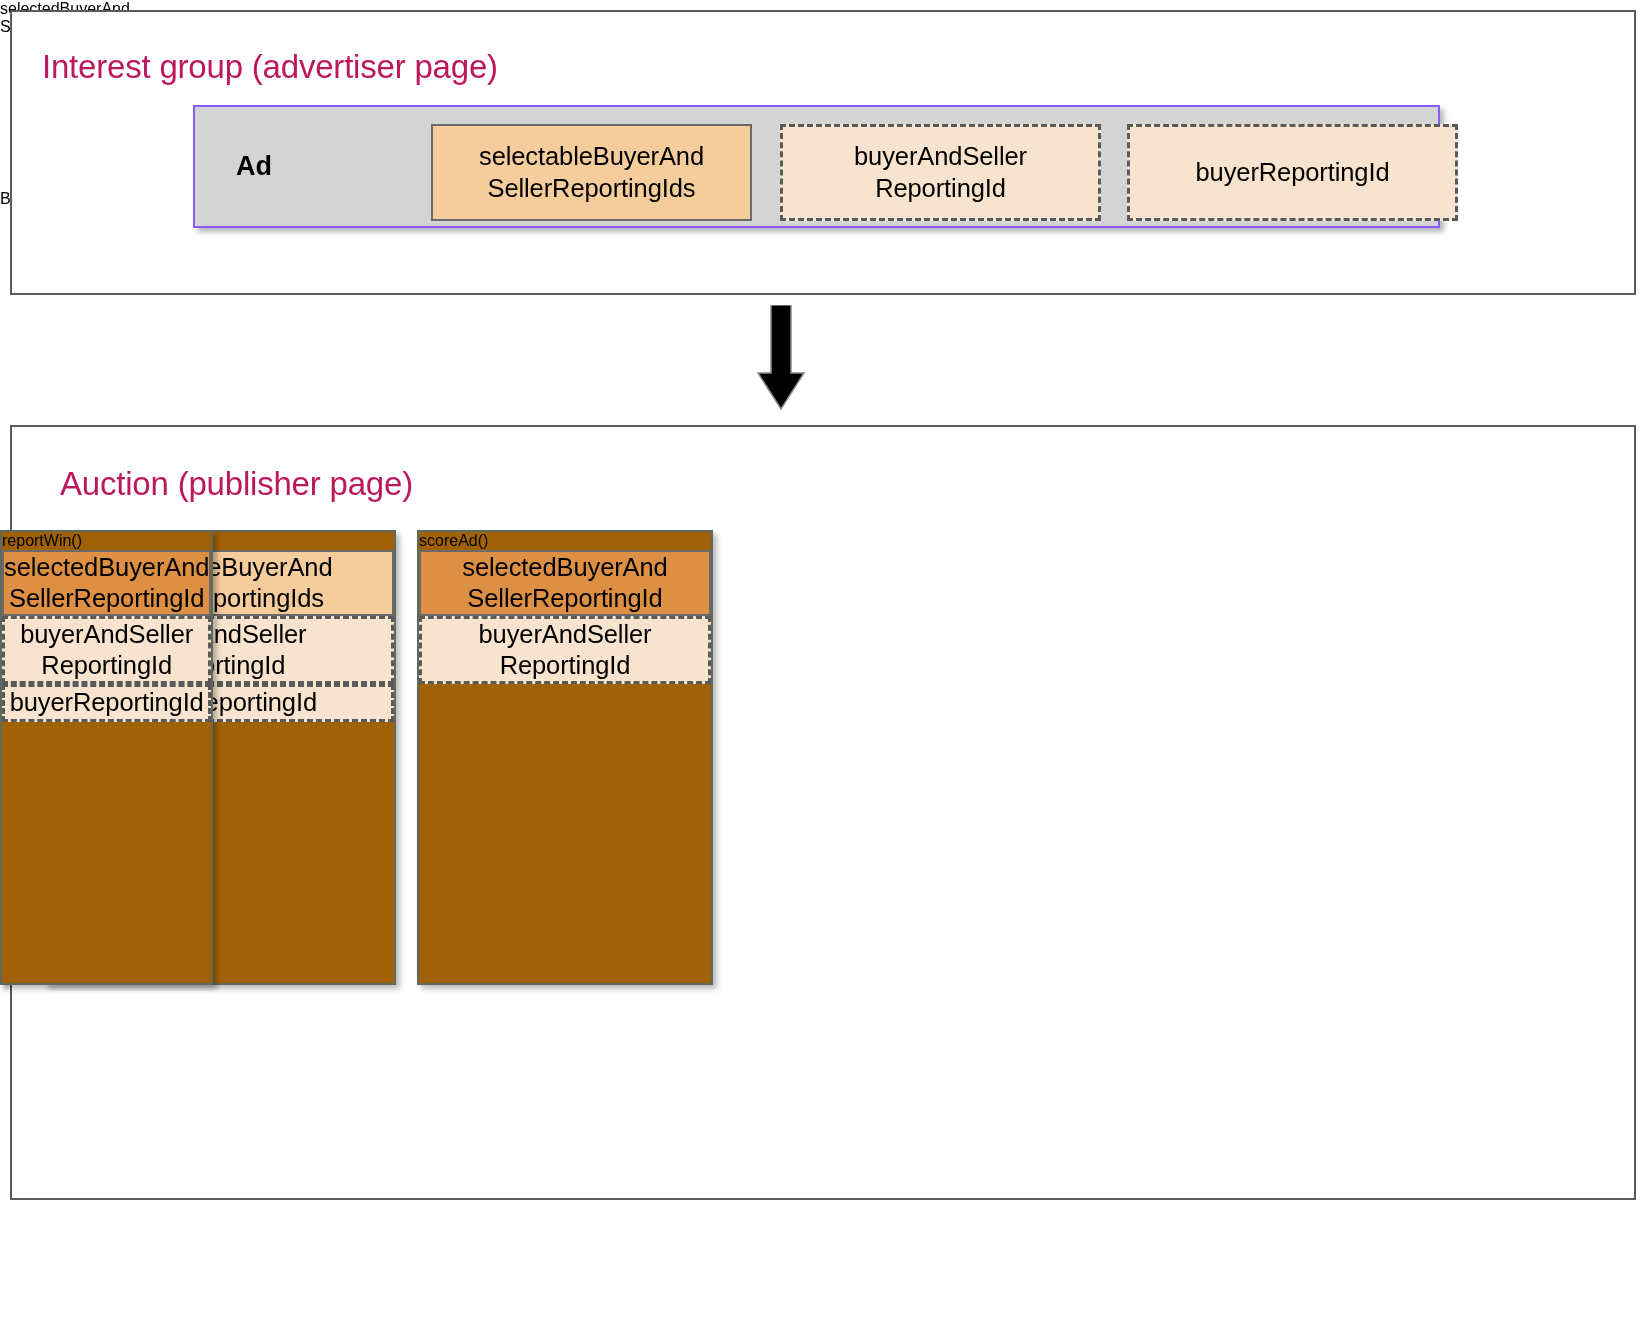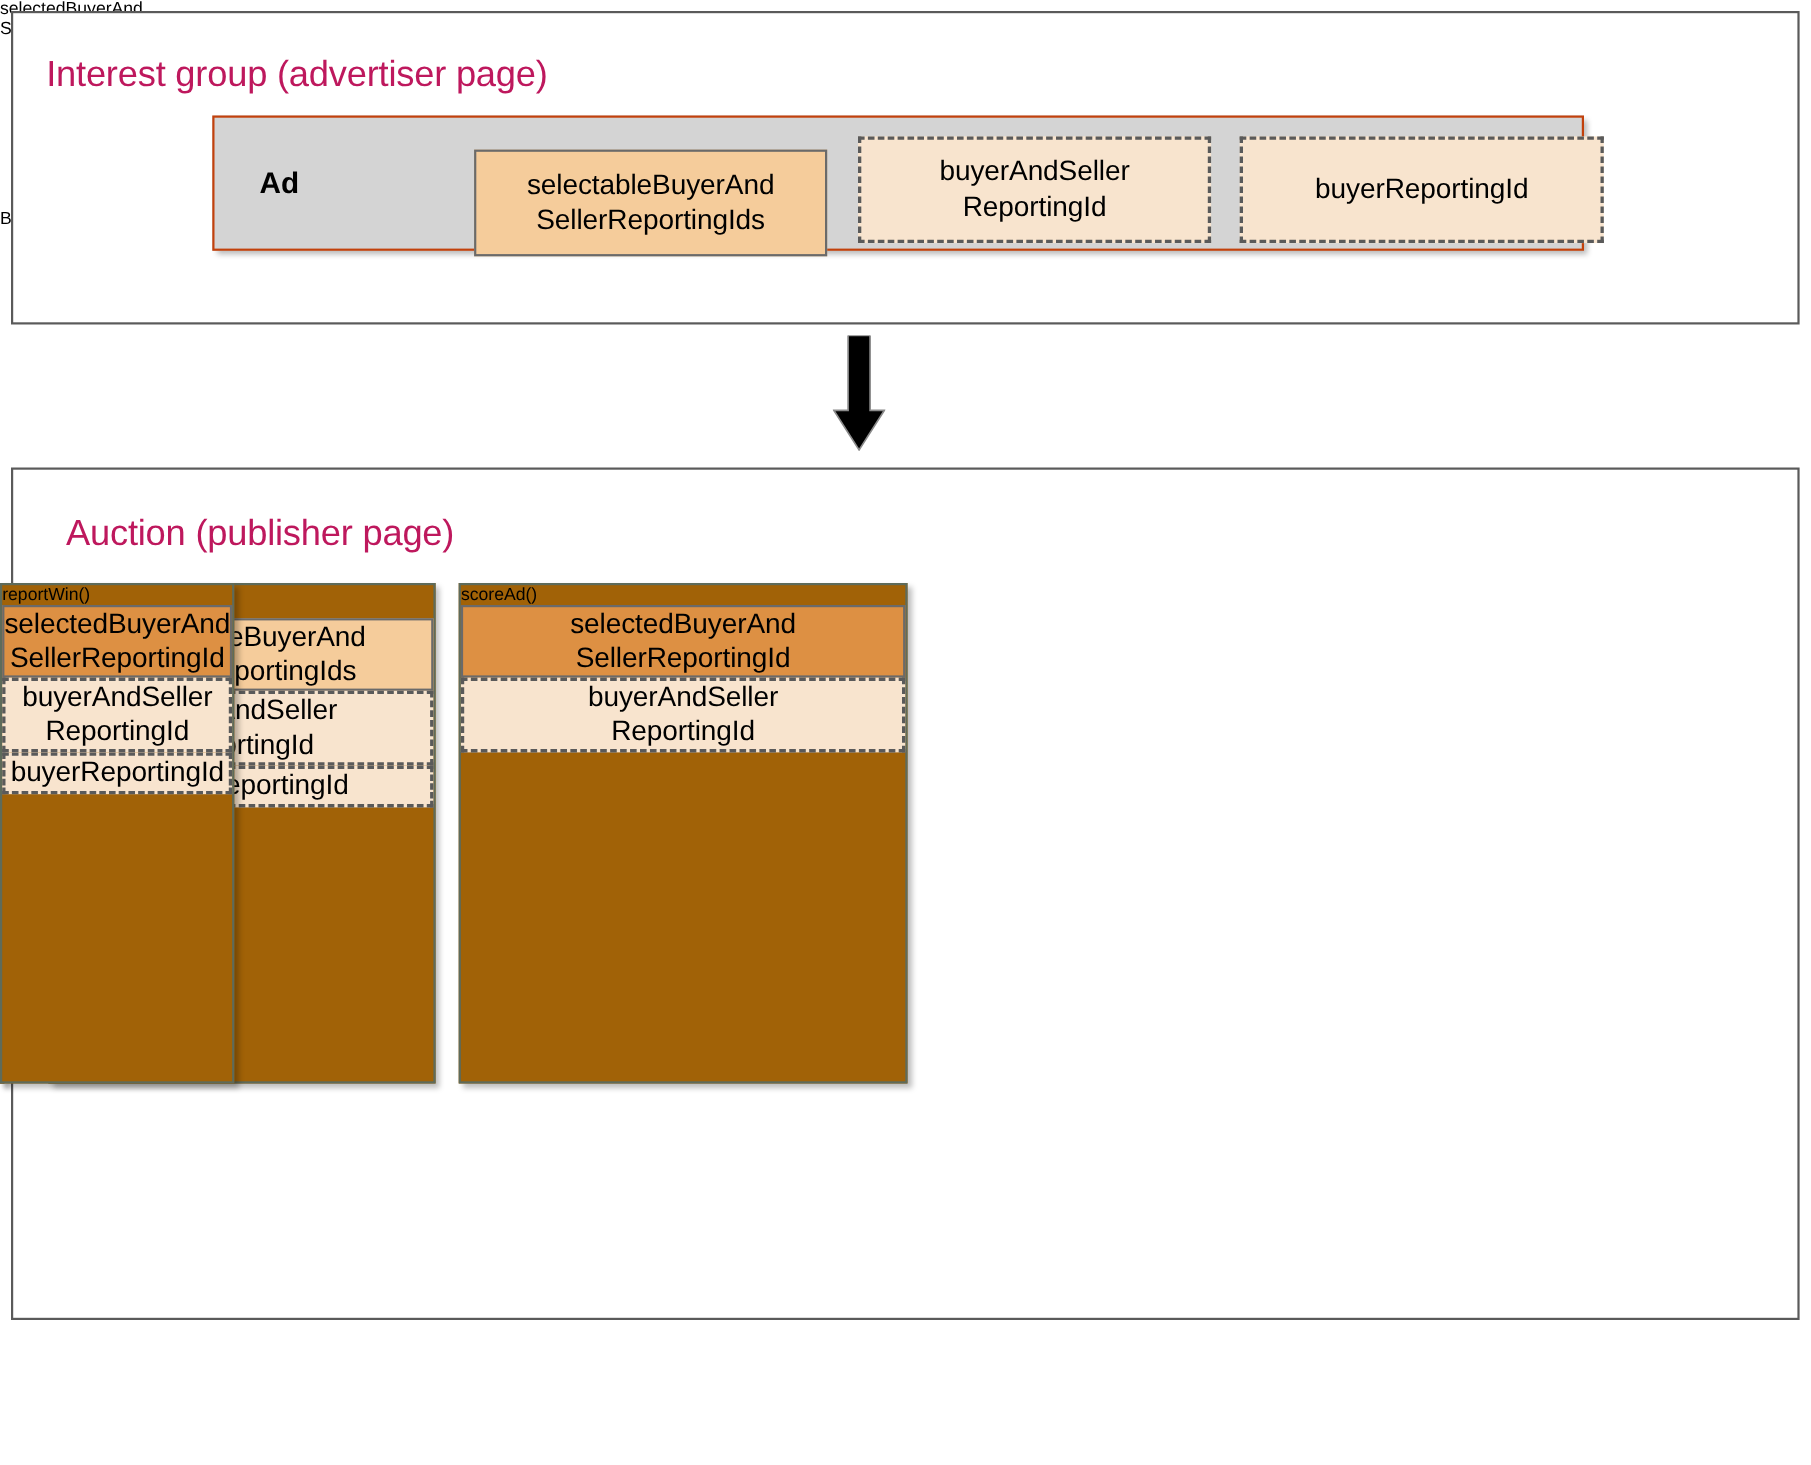--- a/index.html
+++ b/index.html
@@ -40,21 +40,21 @@
   #auction-title        { left: 48px; top: 38px; }
 
   
   #ad-container {
     position: absolute;
     left: 193px;
     top: 105px;
     width: 1247px;
     height: 123px;
     background: #d4d4d4;
-    border: 2px solid #c2410c;
+    border: 2px solid #8b5cf6;
     box-sizing: border-box;
     box-shadow: 4px 4px 5px rgba(0,0,0,0.28);
     display: flex;
     align-items: center;
   }
   #ad-label {
     width: 118px;
     text-align: center;
     font-size: 27px;
     font-weight: bold;
@@ -70,21 +70,20 @@
     justify-content: center;
     text-align: center;
     font-size: 25.5px;
     line-height: 1.22;
     color: #000000;
     letter-spacing: -0.1px;
   }
   .chip-solid-light {
     background: #f5cc9b;
     border: 2px solid #6a6a6a;
-    margin-top: 12px;
   }
   .chip-solid-dark {
     background: #dd9043;
     border: 2px solid #6a6a6a;
   }
   .chip-dashed {
     background: #f8e4ce;
     border: 3px dashed #5a5a5a;
   }
 
@@ -120,21 +119,21 @@
   .func-col {
     position: absolute;
     background: #a16207;
     border: 2px solid #5e6b5a;
     box-sizing: border-box;
     box-shadow: 4px 4px 5px rgba(0,0,0,0.26);
     top: 530px;
     height: 455px;
   }
   #col-generatebid { left: 44px;   width: 352px; }
-  #col-scoread     { left: 417px;  width: 408px; }
+  #col-scoread     { left: 417px;  width: 296px; }
   #col-reportresult{ left": 0;     left: 789px;  width: 352px; }
   #col-reportwin   { left: 1161px; width: 352px; }
 
   .func-title {
     position: absolute;
     top: 24px;
     left: 0;
     right: 0;
     text-align: center;
     font-size: 30px;

